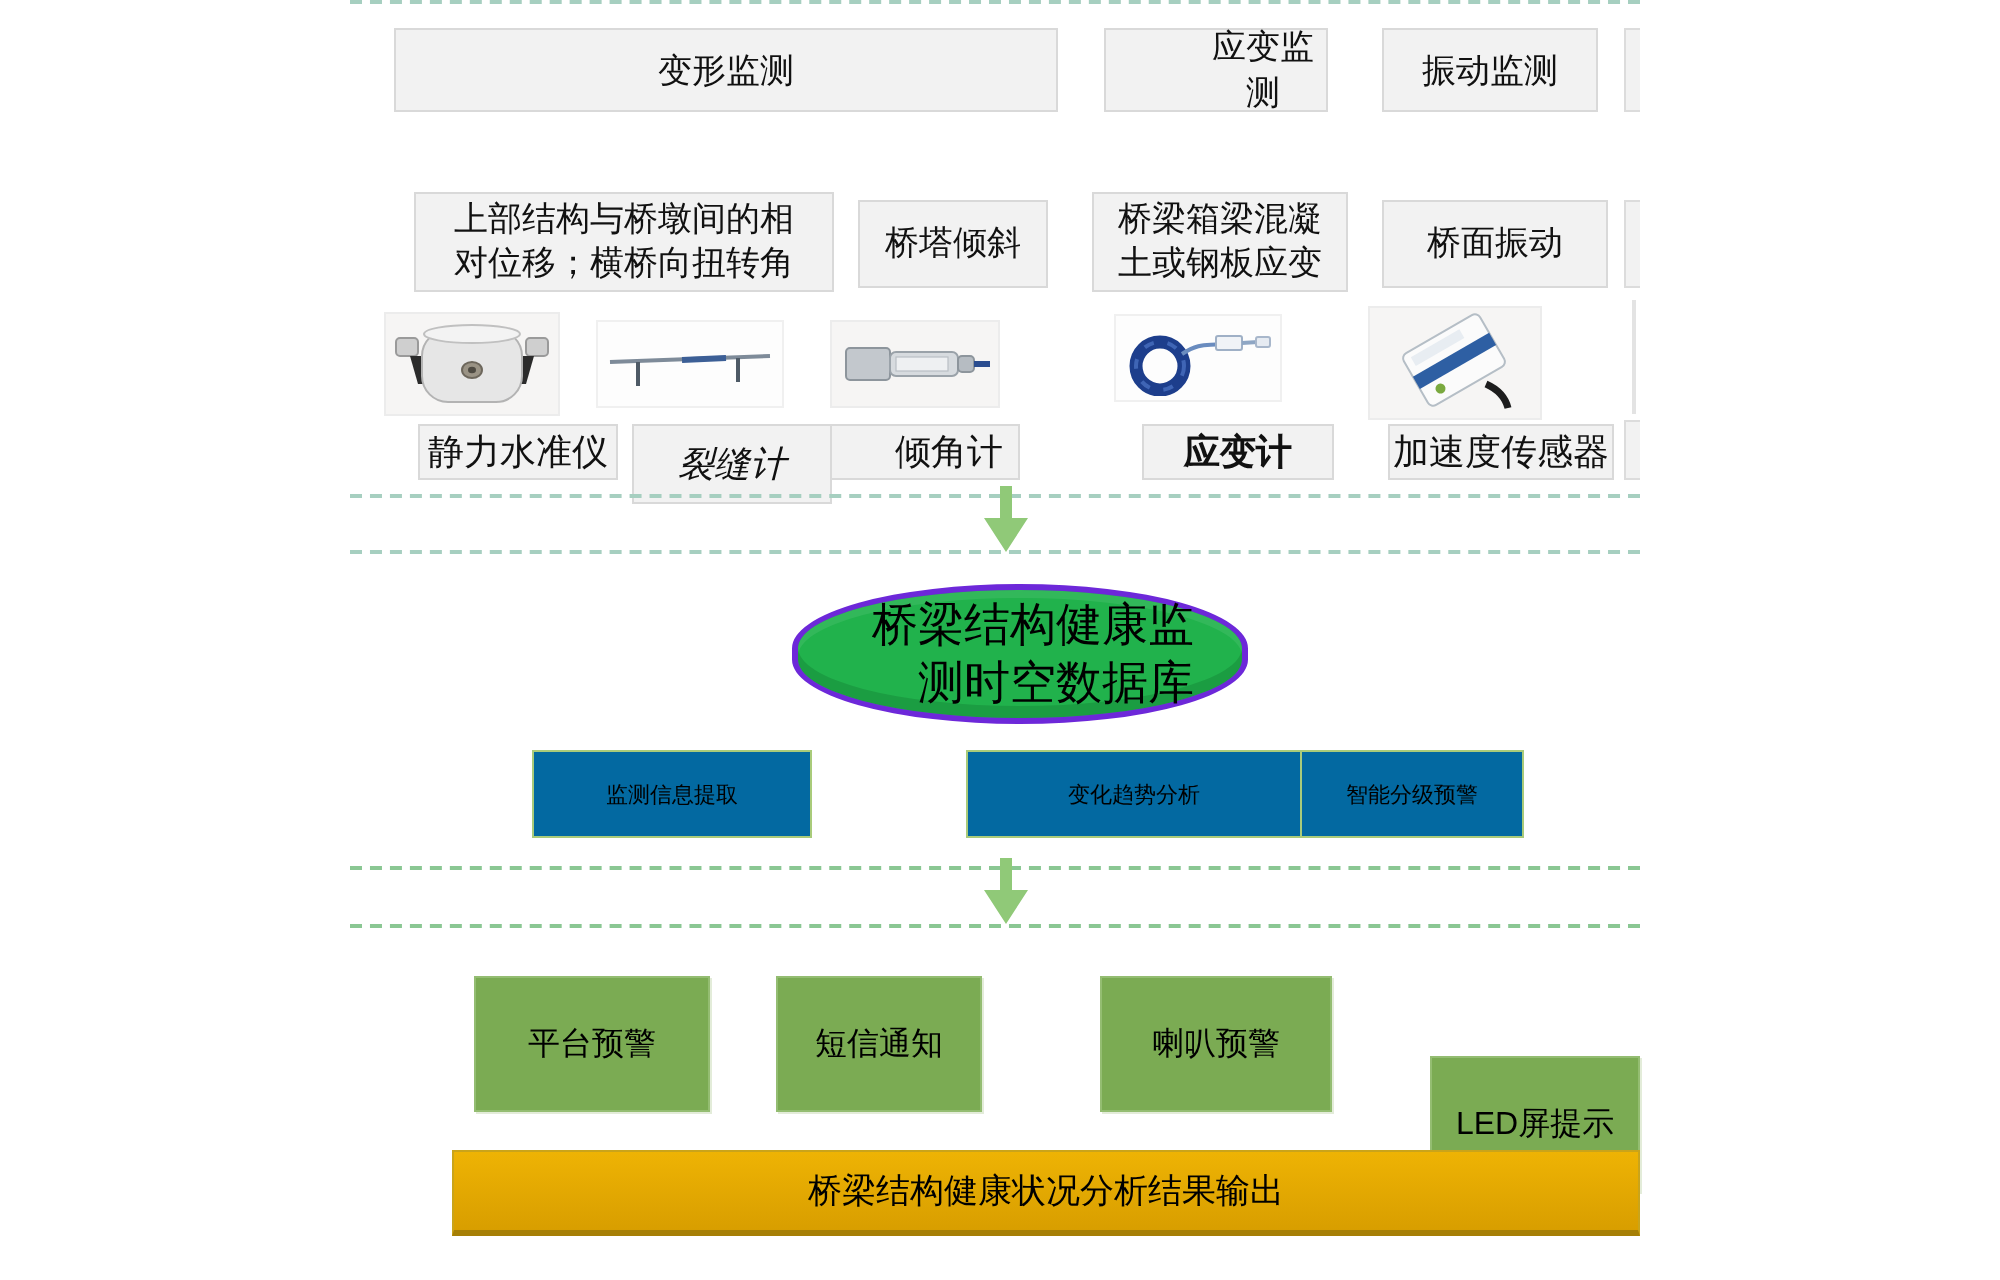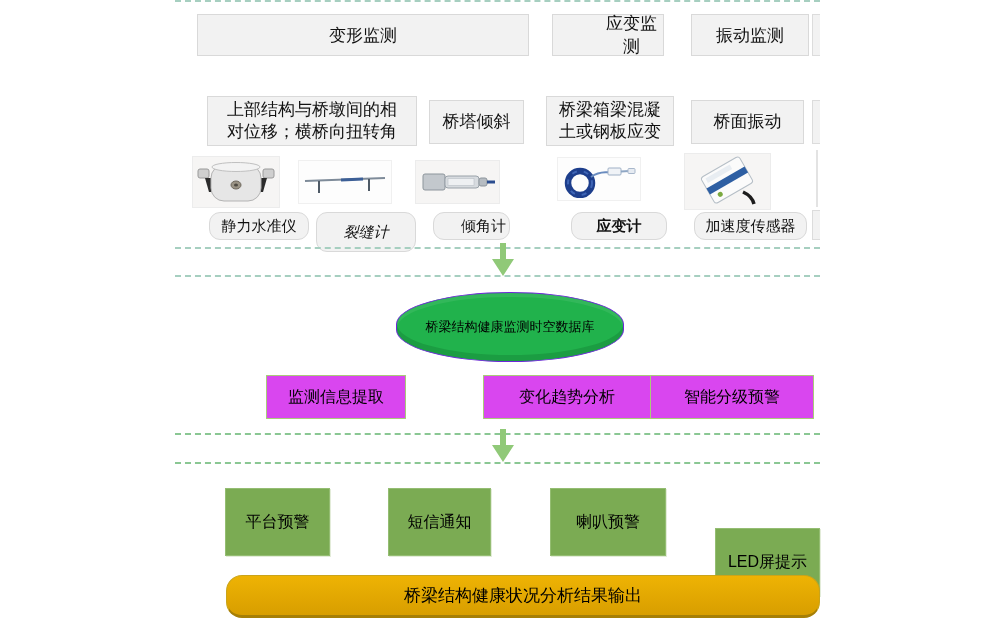--- a/index.html
+++ b/index.html
@@ -10,41 +10,41 @@
   .canvas *{box-sizing:border-box;}
   .abs{position:absolute;}
   
   .gbox{
     background:#f2f2f2;border:1px solid #d9d9d9;
     display:flex;align-items:center;justify-content:center;
     text-align:center;color:#111;margin-left:19px;
   }
   .hdr{font-size:17px;}
   .desc{font-size:17px;line-height:1.3;}
-  .lbl{font-size:15px;border-radius:11px;}
+  .lbl{font-size:18px;}
   
   .imgbox{
     background:#f6f5f4;border:1px solid #ececec;
     display:flex;align-items:center;justify-content:center;
   }
   .imgbox.white{background:#fdfdfd;border-color:#f0f0f0;}
   
   .dash{height:0;border-top:2px dashed #a6cfc0;}
   .dash.green{border-top-color:#8ac793;}
   
   .db-shape{
-    background:#21b24c;border:1px solid #6d28d9;border-radius:50% / 46%;
-    display:flex;align-items:center;justify-content:center;text-align:left;
-    font-size:13px;line-height:1.25;color:#000;padding:0 24px;
+    background:#21b24c;border:3px solid #6d28d9;border-radius:50% / 46%;
+    display:flex;align-items:center;justify-content:center;text-align:right;
+    font-size:23px;line-height:1.25;color:#000;padding:0 24px;
     box-shadow:inset 0 -6px 0 rgba(0,60,20,.18), inset 0 4px 0 rgba(255,255,255,.08);
   }
   .green-box{
-    background:#d946ef;border:1px solid #a9cb7a;
+    background:#0369a1;border:1px solid #a9cb7a;
     display:flex;align-items:center;justify-content:center;text-align:center;
-    font-size:16px;color:#000;
+    font-size:11px;color:#000;
   }
   .olive-box{
     background:#7bab53;border:1px solid #94bd72;
     display:flex;align-items:center;justify-content:center;text-align:center;
     font-size:16px;color:#000;box-shadow:1px 1px 0 #e3ecd9;
   }
   .gold-bar{
     background:linear-gradient(#eeb304,#d89e00);
     border:1px solid #c austere;
     border:1px solid #caa41a;border-bottom:3px solid #a67f06;
@@ -61,21 +61,21 @@
 <div class="canvas">
 
   <div class="abs dash" style="left:175px;top:0px;width:645px;"></div>
 
   <div class="abs gbox hdr" style="left:178px;top:14px;width:332px;height:42px;">
     <span>变形监测</span>
   </div>
   <div class="abs gbox hdr" style="left:533px;top:14px;width:112px;height:42px;padding-left:47px;">
     <span>应变监测</span>
   </div>
-  <div class="abs gbox hdr" style="left:672px;top:14px;width:118px;height:42px;">
+  <div class="abs gbox hdr" style="left:672px;top:14px;width:108px;height:42px;">
     <span>振动监测</span>
   </div>
   <div class="abs sliver" style="left:812px;top:14px;width:8px;height:42px;"></div>
 
   <div class="abs gbox desc" style="left:188px;top:96px;width:210px;height:50px;padding:4px 19px;">
     <span>上部结构与桥墩间的相对位移；横桥向扭转角</span>
   </div>
   <div class="abs gbox desc" style="left:410px;top:100px;width:95px;height:44px;">
     <span>桥塔倾斜</span>
   </div>
@@ -138,21 +138,21 @@
     </svg>
   </div>
   <div class="abs vline" style="left:816px;top:150px;width:2px;height:57px;"></div>
 
   <div class="abs gbox lbl" style="left:190px;top:212px;width:100px;height:28px;">
     <span>静力水准仪</span>
   </div>
   <div class="abs gbox lbl" style="left:297px;top:212px;width:100px;height:40px;font-style:italic;">
     <span>裂缝计</span>
   </div>
-  <div class="abs gbox lbl" style="left:414px;top:212px;width:77px;height:28px;padding-left:24px;">
+  <div class="abs gbox lbl" style="left:396px;top:212px;width:95px;height:28px;padding-left:24px;">
     <span>倾角计</span>
   </div>
   <div class="abs gbox lbl" style="left:552px;top:212px;width:96px;height:28px;font-weight:bold;">
     <span>应变计</span>
   </div>
   <div class="abs gbox lbl" style="left:675px;top:212px;width:113px;height:28px;text-align:center;">
     <span>加速度传感器</span>
   </div>
   <div class="abs sliver" style="left:812px;top:210px;width:8px;height:30px;"></div>
 
@@ -167,42 +167,42 @@
   <div class="abs db-shape" style="left:396px;top:292px;width:228px;height:70px;">
     <span>桥梁结构健康监测时空数据库</span>
   </div>
 
   <div class="abs green-box" style="left:266px;top:375px;width:140px;height:44px;">
     <span>监测信息提取</span>
   </div>
   <div class="abs green-box" style="left:455px;top:375px;width:168px;height:44px;margin-left:28px;">
     <span>变化趋势分析</span>
   </div>
-  <div class="abs green-box" style="left:650px;top:375px;width:164px;height:44px;">
+  <div class="abs green-box" style="left:650px;top:375px;width:112px;height:44px;">
     <span>智能分级预警</span>
   </div>
 
   <div class="abs dash green" style="left:175px;top:433px;width:645px;"></div>
   <div class="abs dash green" style="left:175px;top:462px;width:645px;"></div>
   <div class="abs arrow" style="left:492px;top:429px;">
     <svg width="22" height="34" viewBox="0 0 22 34">
       <path d="M8 0 h6 v16 h8 L11 33 L0 16 h8 z" fill="#90c978"></path>
     </svg>
   </div>
 
-  <div class="abs olive-box" style="left:225px;top:488px;width:105px;height:68px;font-family:Liberation Serif, serif;">
+  <div class="abs olive-box" style="left:237px;top:488px;width:118px;height:68px;font-family:Liberation Serif, serif;">
     <span>平台预警</span>
   </div>
   <div class="abs olive-box" style="left:388px;top:488px;width:103px;height:68px;">
     <span>短信通知</span>
   </div>
   <div class="abs olive-box" style="left:550px;top:488px;width:116px;height:68px;">
     <span>喇叭预警</span>
   </div>
   <div class="abs olive-box" style="left:715px;top:488px;width:105px;height:68px;margin-top:40px;">
     <span>LED屏提示</span>
   </div>
 
-  <div class="abs gold-bar" style="left:226px;top:575px;width:594px;height:43px;border-radius:16px;">
+  <div class="abs gold-bar" style="left:226px;top:575px;width:594px;height:43px;">
     <span>桥梁结构健康状况分析结果输出</span>
   </div>
 
 </div>
 
 </body></html>

